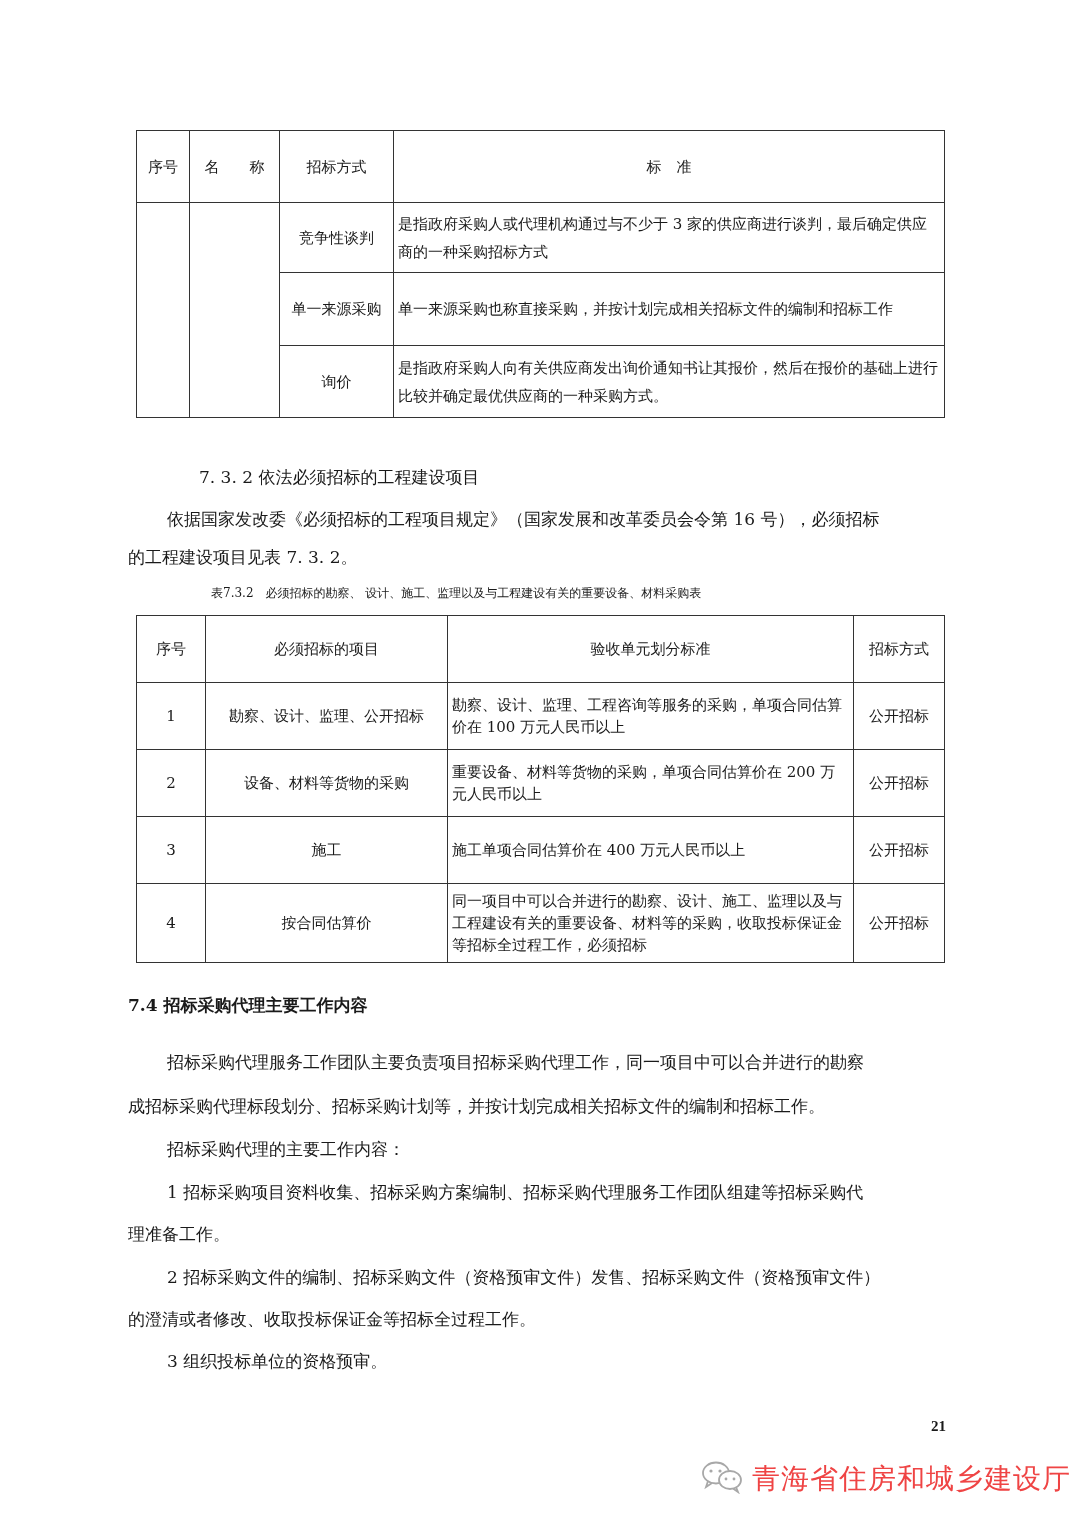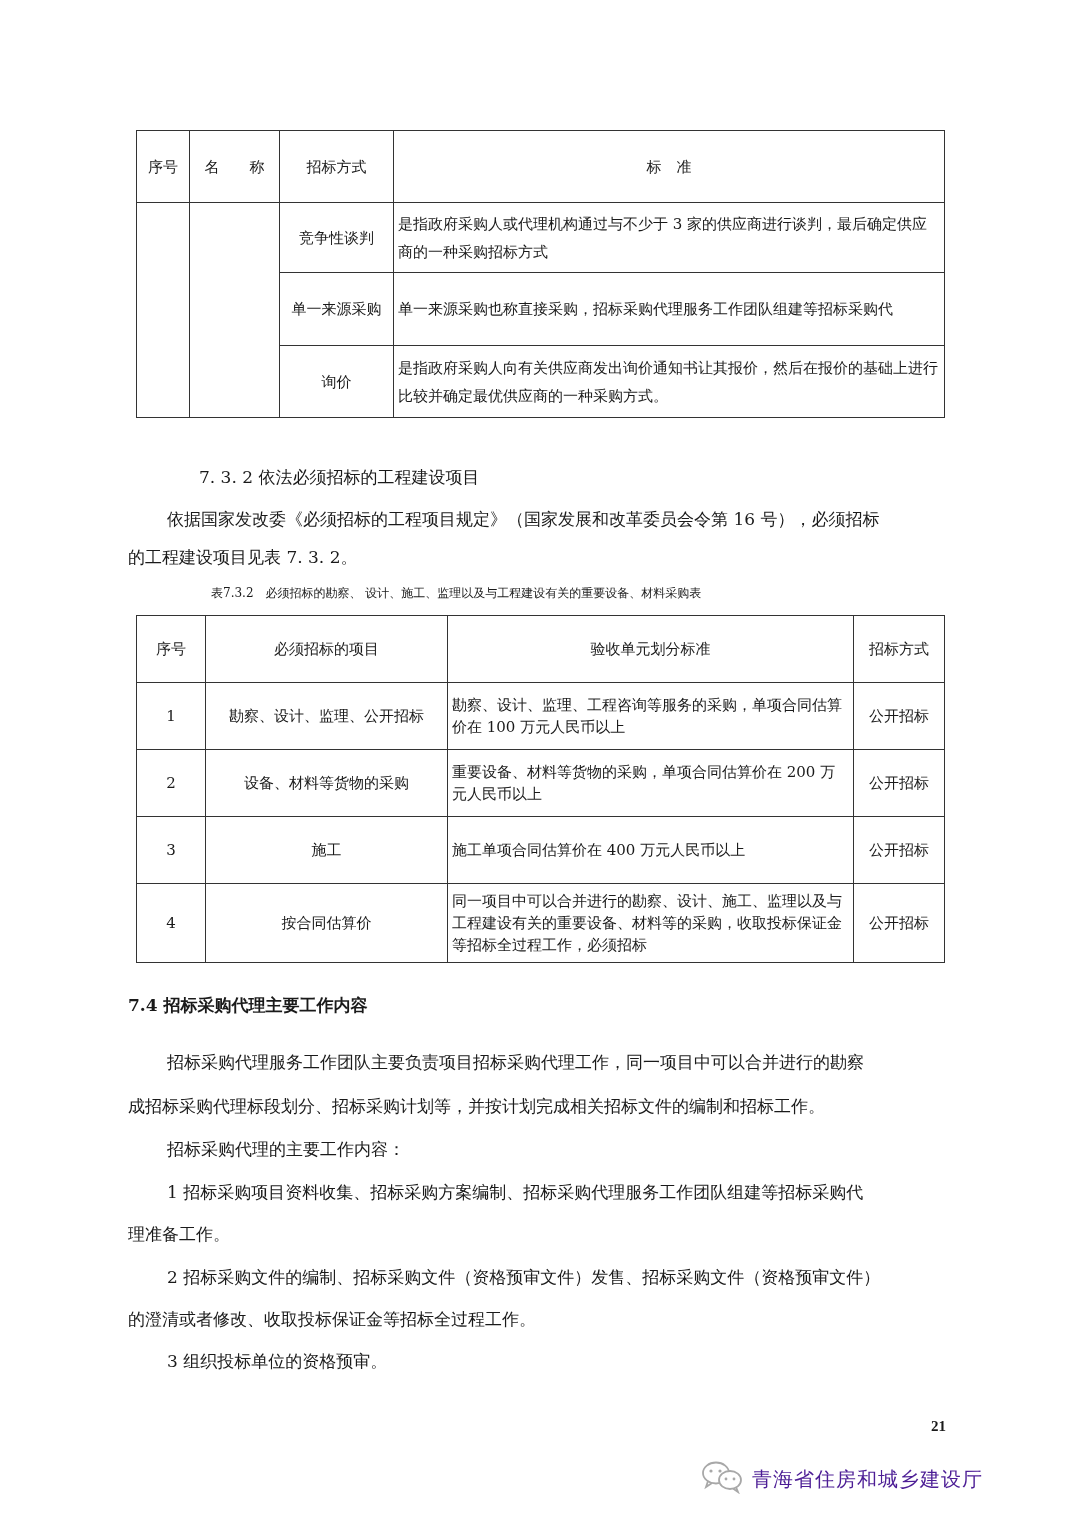--- a/index.html
+++ b/index.html
@@ -7,21 +7,21 @@
       font-family:"DejaVu Serif","Liberation Serif",serif; color:#1a1a1a; }
     .abs { position:absolute; }
     table { border-collapse:collapse; position:absolute; table-layout:fixed; }
     td, th { border:1.3px solid #333; font-weight:normal; font-size:15px; padding:1px 4px; line-height:22px; }
     .c { text-align:center; }
     .l { text-align:left; }
     .para { position:absolute; font-size:17px; line-height:22px; white-space:nowrap; }
     .caption { font-size:12px; }
     .head { font-weight:bold; }
     .pagenum { font-size:15px; font-weight:bold; font-family:"Liberation Serif",serif; }
-    .wm { font-family:"DejaVu Sans",sans-serif; font-size:20px; color:#4c1d95; letter-spacing:1px; white-space:nowrap; }
+    .wm { font-family:"DejaVu Sans",sans-serif; font-size:28px; color:#ef4444; letter-spacing:1px; white-space:nowrap; }
   </style>
 </head>
 <body>
 
 <table style="left:136px; top:130px; width:808px;">
   <colgroup>
       <col style="width:53px">
       <col style="width:90px">
       <col style="width:114px">
       <col style="width:551px">
@@ -34,21 +34,21 @@
     <th class="c">标　准</th>
   </tr>
   <tr style="height:70px">
     <td rowspan="3"></td>
     <td rowspan="3"></td>
     <td class="c">竞争性谈判</td>
     <td class="l" style="line-height:28px">是指政府采购人或代理机构通过与不少于 3 家的供应商进行谈判，最后确定供应商的一种采购招标方式</td>
   </tr>
   <tr style="height:73px">
     <td class="c">单一来源采购</td>
-    <td class="l">单一来源采购也称直接采购，招标采购代理服务工作团队组建等招标采购代</td>
+    <td class="l">单一来源采购也称直接采购，并按计划完成相关招标文件的编制和招标工作</td>
   </tr>
   <tr style="height:72px">
     <td class="c">询价</td>
     <td class="l" style="line-height:28px">是指政府采购人向有关供应商发出询价通知书让其报价，然后在报价的基础上进行比较并确定最优供应商的一种采购方式。</td>
   </tr>
 </tbody>
   </table>
 
 <div class="para" style="left:167px; top:466px;margin-left:32px;">7. 3. 2 依法必须招标的工程建设项目</div>
 <div class="para" style="left:167px; top:508px;">依据国家发改委《必须招标的工程项目规定》（国家发展和改革委员会令第 16 号），必须招标</div>

